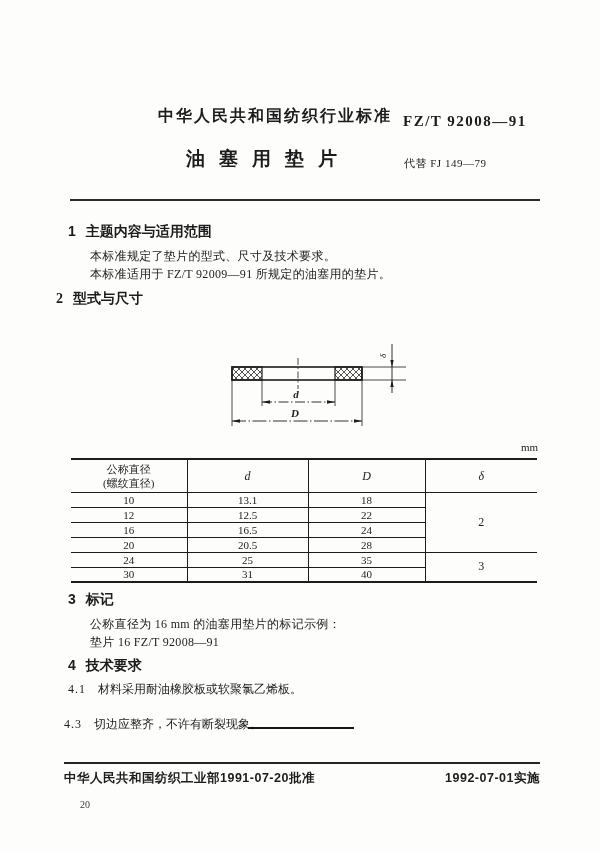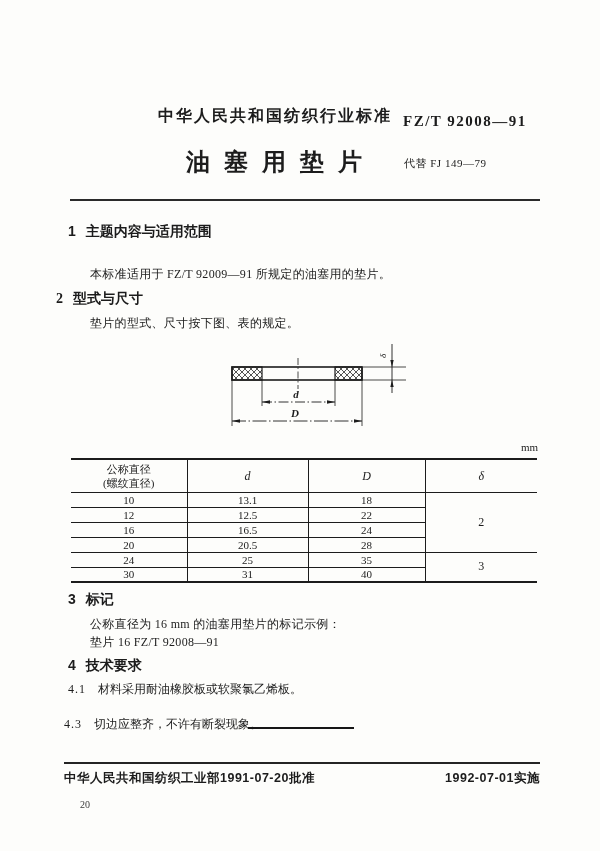--- a/index.html
+++ b/index.html
@@ -10,21 +10,21 @@
     background:#fdfdfb; color:#1c1c1c; overflow:hidden;
     margin:0 auto;
   }
   .abs { position:absolute; }
   .sans { font-family:"Liberation Sans", sans-serif; }
   .serif { font-family:"Liberation Serif", serif; }
 
   
   .org-line { left:158px; top:106px; font-size:16px; font-weight:bold; letter-spacing:2px; }
   .std-code { left:403px; top:113px; font-size:15px; font-weight:bold; letter-spacing:1.5px; font-family:"Liberation Serif", serif; }
-  .doc-title { left:186px; top:146px; font-size:24px; font-weight:bold; letter-spacing:14px; white-space:nowrap;font-family:Liberation Mono, monospace; }
+  .doc-title { left:186px; top:146px; font-size:19px; font-weight:bold; letter-spacing:14px; white-space:nowrap;font-family:Liberation Mono, monospace; }
   .replaces { left:404px; top:156px; font-size:11px; letter-spacing:0.5px; }
   .header-rule { left:70px; top:199px; width:470px; height:2px; background:#2a2a2a; }
 
   
   .sec-head { font-size:14px; font-weight:bold; font-family:"Liberation Sans", sans-serif; }
   .sec-head .num { display:inline-block; margin-right:10px; }
   .para { font-size:12px; letter-spacing:0.3px; }
 
   .s1-head { left:68px; top:223px; }
   .s1-p1 { left:90px; top:248px; }
@@ -82,26 +82,26 @@
 
   <div class="abs sans org-line">中华人民共和国纺织行业标准</div>
   <div class="abs std-code">FZ/T 92008—91</div>
   <div class="abs sans doc-title">油塞用垫片</div>
   <div class="abs serif replaces">代替 FJ 149—79</div>
   <div class="abs header-rule"></div>
 
   <div class="abs sec-head s1-head">
     <span class="num">1</span><span>主题内容与适用范围</span>
   </div>
+  <div class="abs para s1-p1">本标准规定了垫片的型式、尺寸及技术要求。</div>
   <div class="abs para s1-p2">本标准适用于 FZ/T 92009—91 所规定的油塞用的垫片。</div>
 
   <div class="abs sec-head s2-head">
     <span class="num">2</span><span>型式与尺寸</span>
   </div>
-  <div class="abs para s2-p1">垫片的型式、尺寸按下图、表的规定。</div>
 
   <div class="abs figure-wrap">
     <svg width="184" height="104" viewBox="0 0 184 104">
       <defs>
         <pattern id="xhatch" width="6" height="6" patternUnits="userSpaceOnUse">
           <path d="M0,0 l6,6 M6,0 l-6,6" stroke="#2a2a2a" stroke-width="0.8"></path>
         </pattern>
       </defs>
 
       <rect x="8" y="31" width="130" height="13" fill="none" stroke="#1c1c1c" stroke-width="1.6"></rect>

